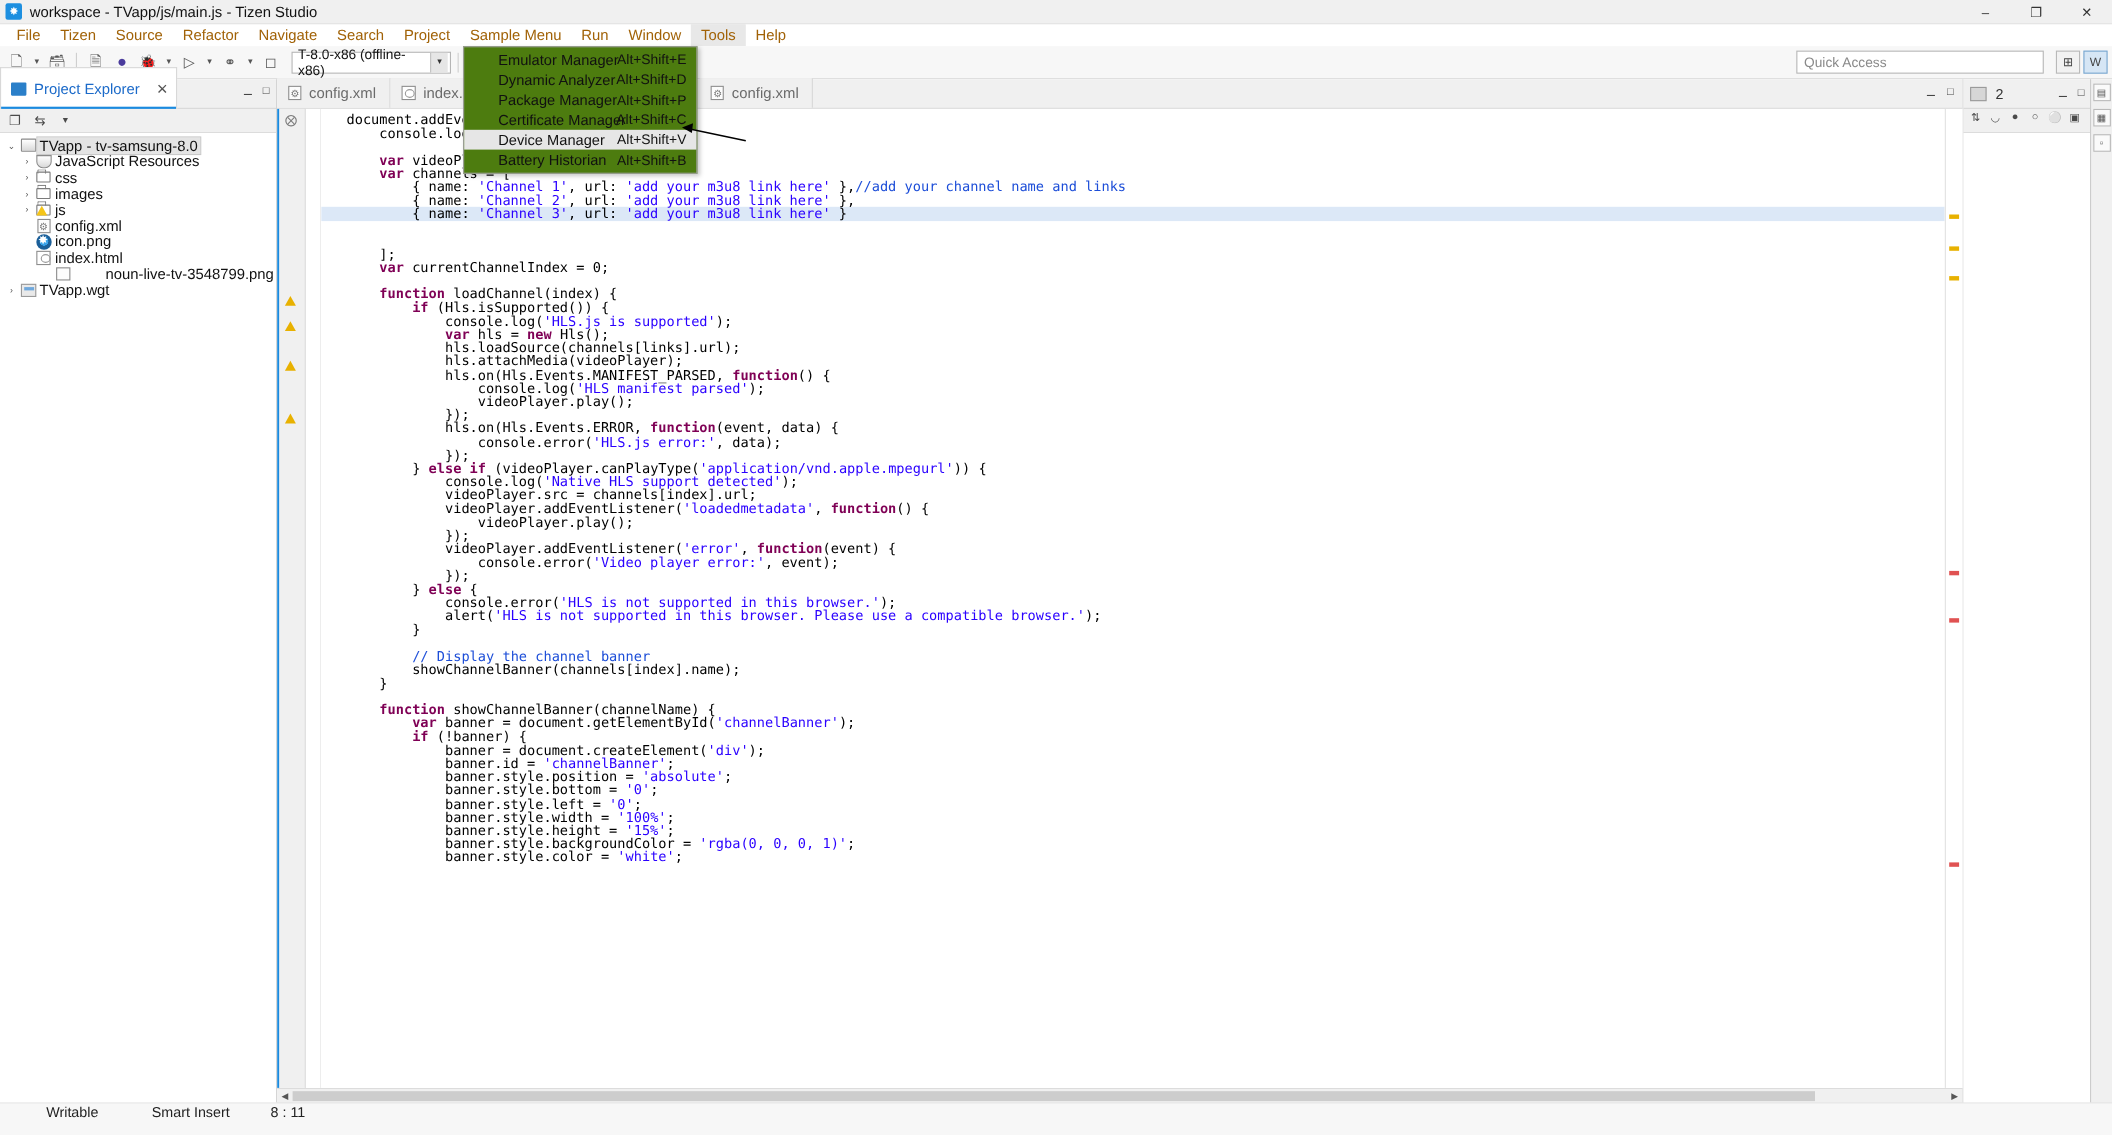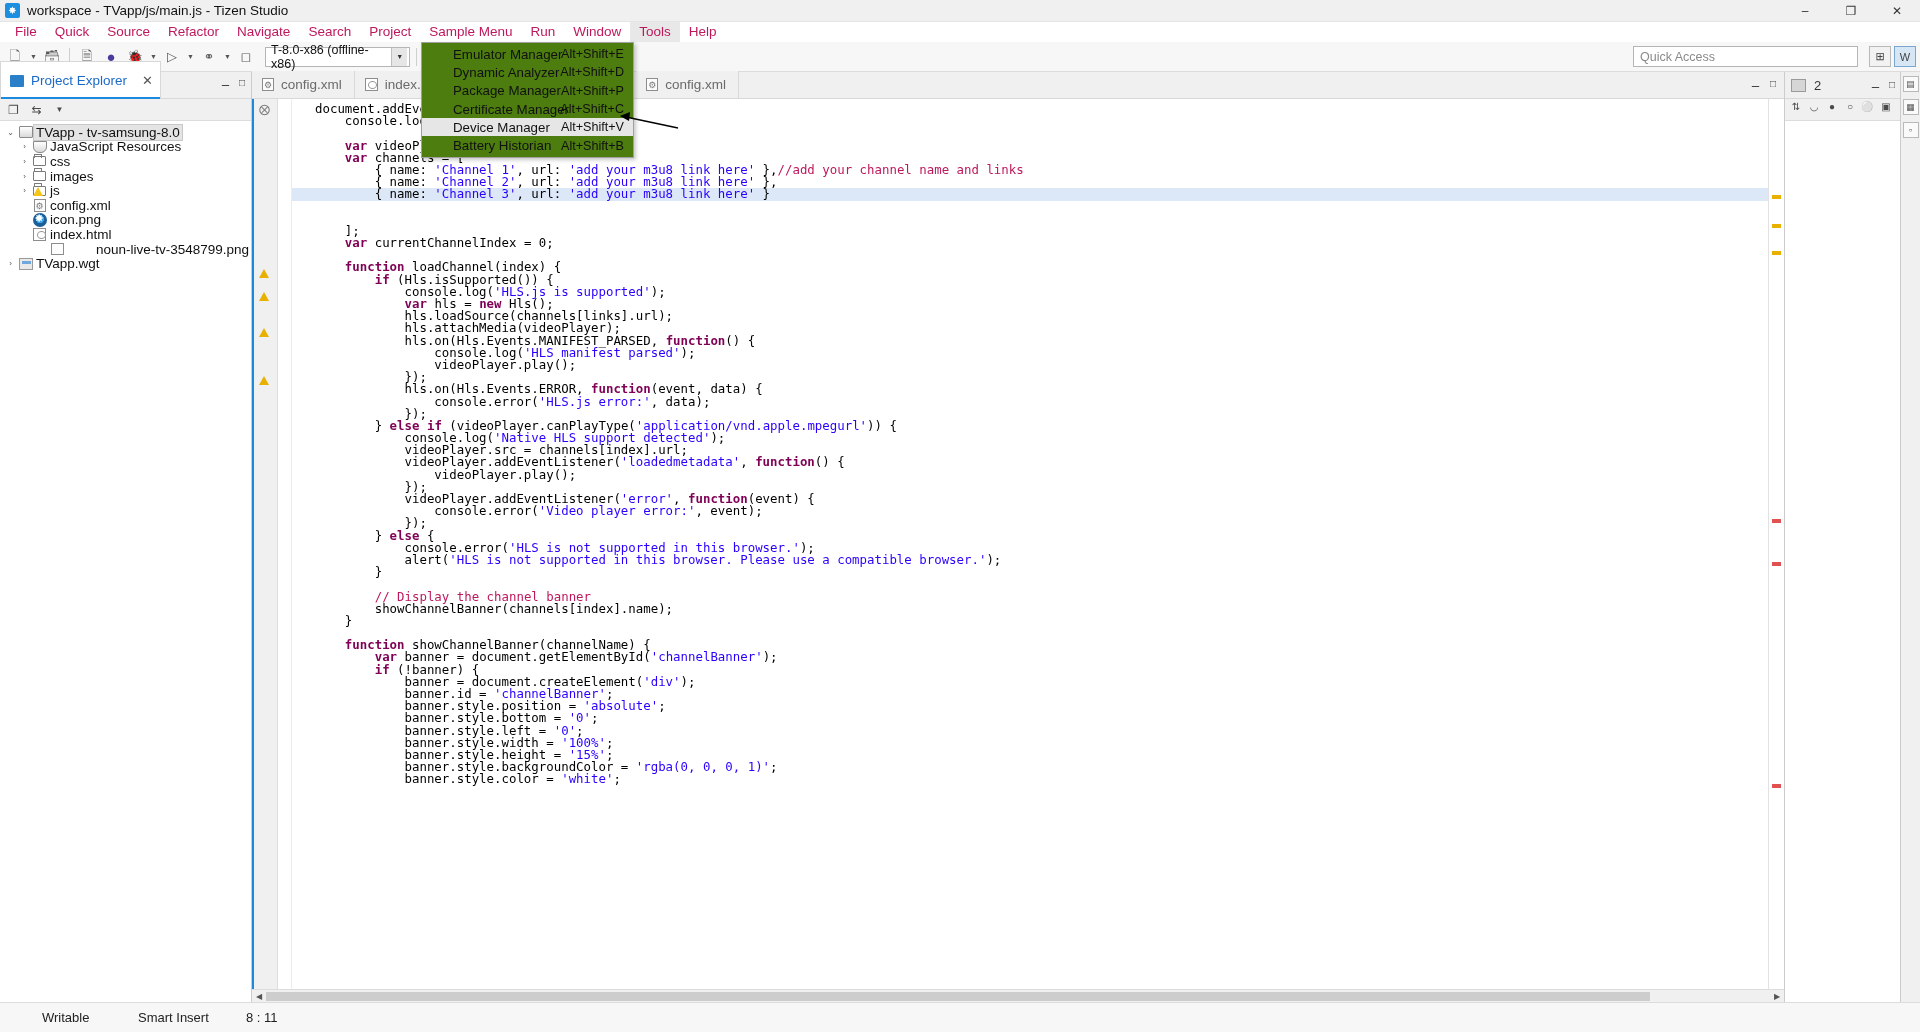--- a/index.html
+++ b/index.html
@@ -18,21 +18,21 @@
   .tz-logo{
     width:15px;height:15px;margin:0 7px 0 5px;border-radius:2px;
     background:#1d8fe0; display:flex;align-items:center;justify-content:center;
     color:#fff;font-size:10px;flex:0 0 auto;
   }
   .title-text{font-size:13.5px;color:#111;}
   .win-btns{position:absolute;right:0;top:0;height:22px;display:flex;}
   .win-btn{width:46px;height:22px;display:flex;align-items:center;justify-content:center;font-size:12px;color:#333;}
   
   .menubar{height:20px;background:#fff;display:flex;align-items:center;padding-left:6px;}
-  .menu-item{padding:1px 9px;font-size:13.5px;color:#be185d;line-height:18px;cursor:default;}
+  .menu-item{padding:1px 9px;font-size:13.5px;color:#a16207;line-height:18px;cursor:default;}
   .menu-item.active{background:#e8e8e8;}
   
   .toolbar{
     height:30px;background:#f7f7f7;border-bottom:1px solid #dcdcdc;
     display:flex;align-items:center;padding:0 4px;gap:2px;position:relative;
   }
   .tb-btn{width:22px;height:22px;display:flex;align-items:center;justify-content:center;color:#5a5a5a;font-size:13px;}
   .tb-caret{width:11px;height:22px;display:flex;align-items:center;justify-content:center;font-size:7px;color:#555;}
   .tb-sep{width:1px;height:18px;background:#cfcfcf;margin:0 4px;}
   .combo{
@@ -103,41 +103,41 @@
   .folding{width:14px;background:#fff;border-right:1px solid #ececec;flex:0 0 14px;}
   .code{
     flex:1;position:relative;overflow:hidden;
     font-family:"DejaVu Sans Mono","Liberation Mono",monospace;
     font-size:12.4px;line-height:12.2px;padding-top:4px;background:#fff;
   }
   .cline{height:12.2px;white-space:pre;padding-left:23px;}
   .cline.hl{background:#dce8f7;}
   .kw{color:#7f0055;font-weight:bold;}
   .str{color:#2a00ff;}
-  .cmt{color:#be185d;}
+  .cmt{color:#1d4ed8;}
   .txt{color:#000;}
   
   .ovr{width:16px;background:#fff;border-left:1px solid #e2e2e2;position:relative;flex:0 0 16px;}
   .ov-mark{position:absolute;left:3px;width:9px;height:4px;}
   .hscroll{height:13px;background:#f0f0f0;border-top:1px solid #dcdcdc;display:flex;align-items:center;}
   .hs-arrow{width:14px;text-align:center;font-size:8px;color:#555;}
   .hs-track{flex:1;height:11px;background:#f0f0f0;position:relative;}
   .hs-thumb{position:absolute;left:0;top:1px;height:9px;width:92%;background:#cdcdcd;}
   
   .rightview{width:116px;border-left:1px solid #ccc;display:flex;flex-direction:column;background:#fff;}
   .rv-tabs{height:27px;background:#f0f0f0;display:flex;align-items:center;padding-left:6px;gap:8px;position:relative;border-bottom:1px solid #d8d8d8;}
   .rv-toolbar{height:22px;background:#f0f0f0;border-bottom:1px solid #dcdcdc;display:flex;align-items:center;gap:4px;padding-left:4px;flex-wrap:wrap;}
   .rv-ic{width:14px;height:15px;display:flex;align-items:center;justify-content:center;font-size:10px;color:#4a4a4a;}
   .rv-body{flex:1;background:#fff;}
   
   .faststrip{width:20px;background:#f0f0f0;border-left:1px solid #ccc;display:flex;flex-direction:column;align-items:center;padding-top:4px;gap:7px;}
   .fs-ic{width:16px;height:16px;border:1px solid #b9b9b9;background:#fafafa;display:flex;align-items:center;justify-content:center;font-size:9px;color:#555;}
   
   .statusbar{
-    height:30px;background:#f7f7f7;border-top:1px solid #dcdcdc;display:flex;align-items:center;
+    height:30px;background:#f7f7f7;border-top:1px solid #dcdcdc;display:flex;
     font-size:13px;color:#222;
   }
   .st-cell{padding:0 14px;}
   .st-ico{width:28px;display:flex;justify-content:center;color:#555;}
   
   .dropdown{
     position:absolute;left:421px;top:42px;width:213px;background:#4d7c0f;
     border:1px solid #a0a0a0;box-shadow:2px 2px 4px rgba(0,0,0,.22);z-index:50;padding:2px 0;
   }
   .dd-item{height:18.3px;display:flex;align-items:center;font-size:13.3px;color:#111;padding-left:31px;position:relative;}
@@ -154,21 +154,21 @@
   <div class="title-text">workspace - TVapp/js/main.js - Tizen Studio</div>
   <div class="win-btns">
     <div class="win-btn">–</div>
     <div class="win-btn">❐</div>
     <div class="win-btn close">✕</div>
   </div>
 </div>
 
 <div class="menubar">
   <div class="menu-item">File</div>
-  <div class="menu-item">Quick</div>
+  <div class="menu-item">Tizen</div>
   <div class="menu-item">Source</div>
   <div class="menu-item">Refactor</div>
   <div class="menu-item">Navigate</div>
   <div class="menu-item">Search</div>
   <div class="menu-item">Project</div>
   <div class="menu-item">Sample Menu</div>
   <div class="menu-item">Run</div>
   <div class="menu-item">Window</div>
   <div class="menu-item active">Tools</div>
   <div class="menu-item">Help</div>

